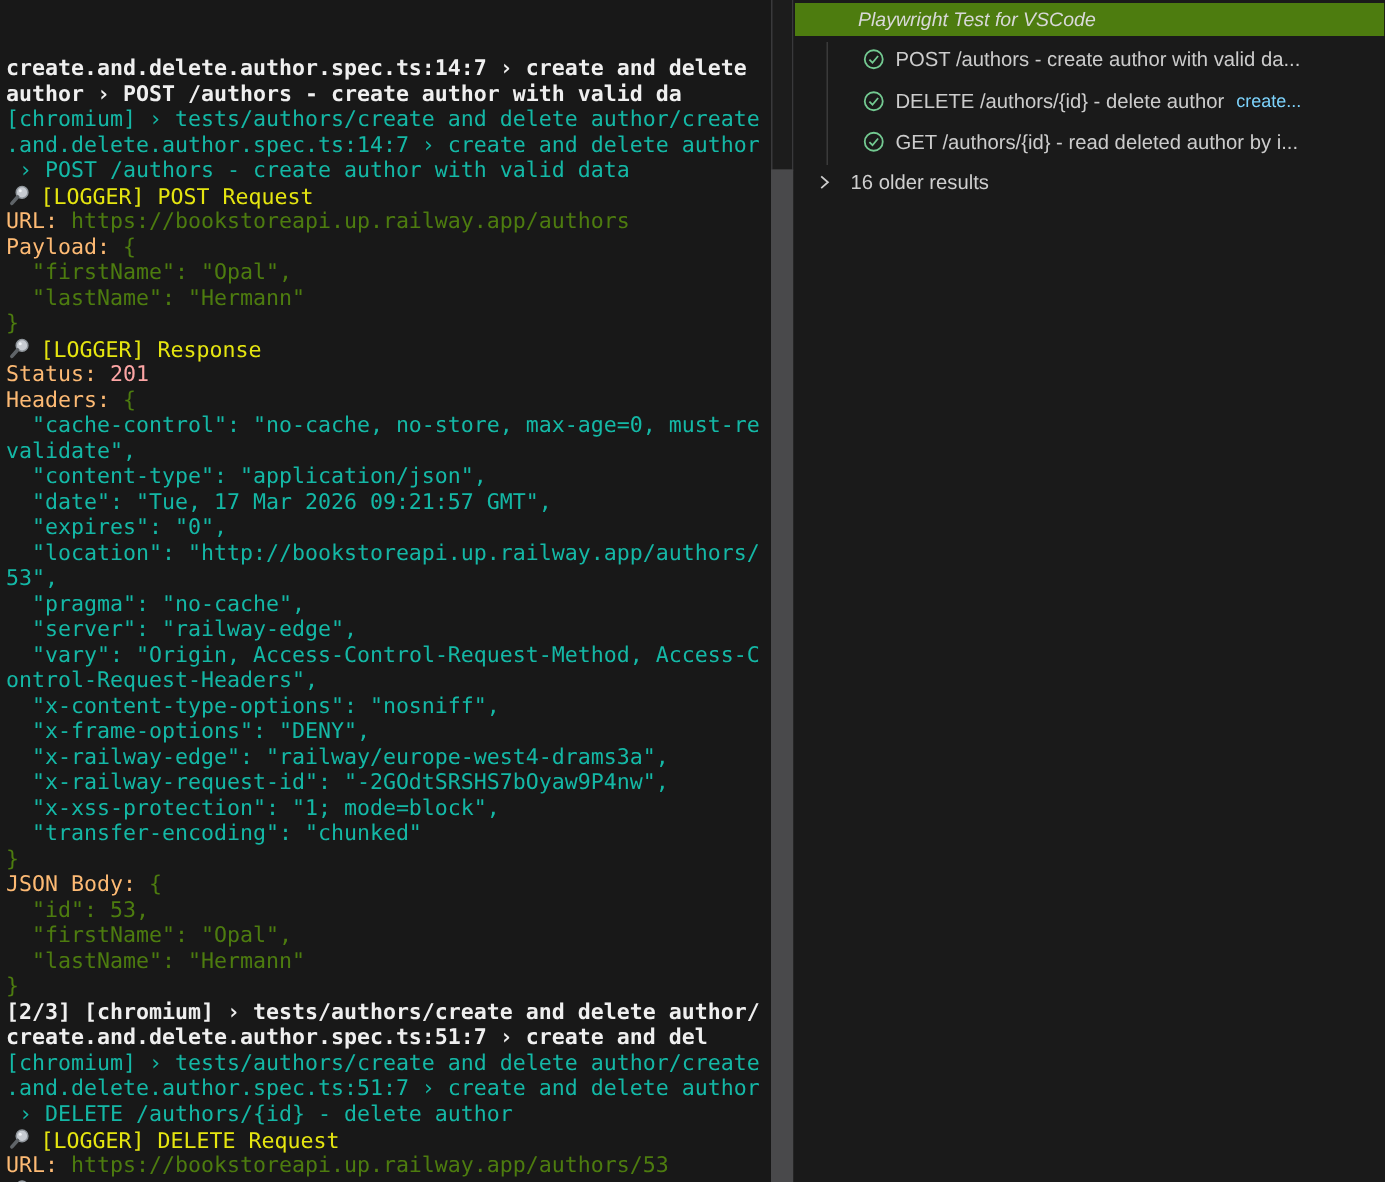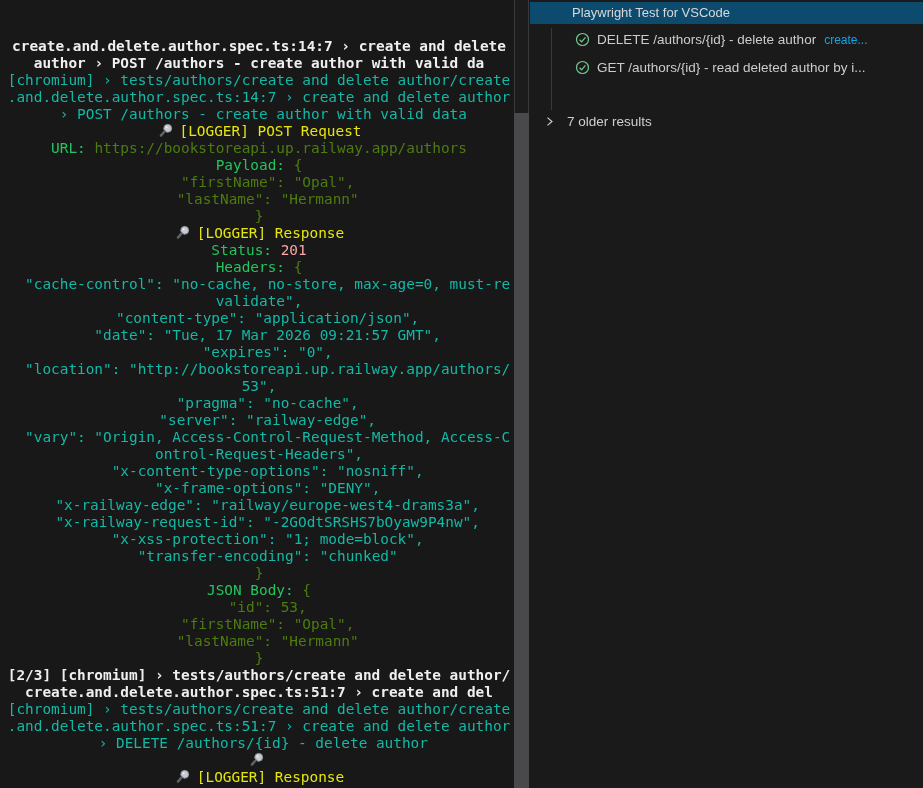--- a/index.html
+++ b/index.html
@@ -6,49 +6,49 @@
   .screen{position:relative;width:923px;height:788px;overflow:hidden;background:#181818;font-family:"Liberation Sans",sans-serif;}
 
   
   .terminal{
     position:absolute;left:0;top:0;width:514px;height:788px;
     background:#181818;overflow:hidden;box-sizing:border-box;
     padding:4px 0 0 4px;
     font-family:"DejaVu Sans Mono",monospace;
     font-size:14.4px;line-height:17px;white-space:pre;
   }
-  .tline{height:17px;overflow:hidden;text-align:center;}
+  .tline{height:17px;overflow:hidden;}
   .w{color:#4d7c0f}
   .b{color:#efefef;font-weight:bold}
   .g{color:#14b8a6}
   .y{color:#e5e510;font-weight:normal}
-  .c{color:#22c55e}
+  .c{color:#fdba74}
   .gr{color:#fca5a5}
   .u{}
   .mag{vertical-align:-2px;margin:0 7px 0 2px;}
 
   
   .sb{position:absolute;left:514px;top:0;width:15px;height:788px;background:#181818;}
   .sb-track{position:absolute;left:0;top:-2px;width:13px;height:114px;
     background:#1c1c1c;border:1px solid #39393b;}
   .sb-thumb{position:absolute;left:0;top:113px;width:15px;height:675px;background:#49494b;}
 
   
   .panel{position:absolute;left:529px;top:0;width:394px;height:788px;background:#1a1a1a;}
   .peek-header{
     position:absolute;left:1px;top:2px;width:393px;height:22px;line-height:22px;
-    background:#0c4a6e;color:#d8d8d8;font-size:13px;
-    padding-left:42px;box-sizing:border-box;white-space:nowrap;overflow:hidden;
+    background:#4d7c0f;color:#d8d8d8;font-size:13px;
+    padding-left:42px;box-sizing:border-box;white-space:nowrap;overflow:hidden;font-style:italic;
   }
   .indent-guide{position:absolute;left:22px;top:28px;width:1px;height:82px;background:#3a3a3a;}
   .results{position:absolute;left:0;top:26px;width:394px;}
   .rrow{display:flex;align-items:center;height:27.5px;padding-left:46px;
     color:#cccccc;font-size:13.5px;white-space:nowrap;overflow:hidden;}
   .rrow .ticon{flex:0 0 auto;width:15px;height:15px;margin-right:7px;}
-  .rdesc{color:#0ea5e9;font-size:12px;margin-left:8px;}
+  .rdesc{color:#7dd3fc;font-size:12px;margin-left:8px;}
   .older{position:absolute;left:0;top:109px;width:394px;height:25px;
     display:flex;align-items:center;padding-left:14px;
     color:#cfcfcf;font-size:13.5px;white-space:nowrap;}
   .older .chev{flex:0 0 auto;width:13px;height:13px;margin-right:11px;}
 </style>
 </head>
 <body>
 
 <div class="screen">
 
@@ -58,53 +58,60 @@
             <circle cx="7.5" cy="4.2" r="1" fill="#eef1f4"></circle>
             <line x1="5.7" y1="8.3" x2="1.9" y2="12.6" stroke="#5f6468" stroke-width="2.4" stroke-linecap="round"></line>
           </svg><span class="y">[LOGGER] POST Request</span></div><div class="tline"><span class="c">URL:</span><span class="w"> https://bookstoreapi.up.railway.app/authors</span></div><div class="tline"><span class="c">Payload:</span><span class="w"> {</span></div><div class="tline"><span class="w">  "firstName": "Opal",</span></div><div class="tline"><span class="w">  "lastName": "Hermann"</span></div><div class="tline"><span class="w">}</span></div><div class="tline"><svg class="mag" width="14" height="15" viewBox="0 0 14 15">
             <circle cx="8.7" cy="5.3" r="3.9" fill="#c7cbd1" stroke="#8f959b" stroke-width="1"></circle>
             <circle cx="7.5" cy="4.2" r="1" fill="#eef1f4"></circle>
             <line x1="5.7" y1="8.3" x2="1.9" y2="12.6" stroke="#5f6468" stroke-width="2.4" stroke-linecap="round"></line>
           </svg><span class="y">[LOGGER] Response</span></div><div class="tline"><span class="c">Status:</span><span class="gr"> 201</span></div><div class="tline"><span class="c">Headers:</span><span class="w"> {</span></div><div class="tline"><span class="g">  "cache-control": "no-cache, no-store, max-age=0, must-re</span></div><div class="tline"><span class="g">validate",</span></div><div class="tline"><span class="g">  "content-type": "application/json",</span></div><div class="tline"><span class="g">  "date": "Tue, 17 Mar 2026 09:21:57 GMT",</span></div><div class="tline"><span class="g">  "expires": "0",</span></div><div class="tline"><span class="g">  "location": "http://bookstoreapi.up.railway.app/authors/</span></div><div class="tline"><span class="g">53",</span></div><div class="tline"><span class="g">  "pragma": "no-cache",</span></div><div class="tline"><span class="g">  "server": "railway-edge",</span></div><div class="tline"><span class="g">  "vary": "</span><span class="g u">Origin</span><span class="g">, Access-Control-Request-Method, Access-C</span></div><div class="tline"><span class="g">ontrol-Request-Headers",</span></div><div class="tline"><span class="g">  "x-content-type-options": "nosniff",</span></div><div class="tline"><span class="g">  "x-frame-options": "DENY",</span></div><div class="tline"><span class="g">  "x-railway-edge": "railway/europe-west4-drams3a",</span></div><div class="tline"><span class="g">  "x-railway-request-id": "-2GOdtSRSHS7bOyaw9P4nw",</span></div><div class="tline"><span class="g">  "x-xss-protection": "1; mode=block",</span></div><div class="tline"><span class="g">  "transfer-encoding": "chunked"</span></div><div class="tline"><span class="w">}</span></div><div class="tline"><span class="c">JSON Body:</span><span class="w"> {</span></div><div class="tline"><span class="w">  "id": 53,</span></div><div class="tline"><span class="w">  "firstName": "Opal",</span></div><div class="tline"><span class="w">  "lastName": "Hermann"</span></div><div class="tline"><span class="w">}</span></div><div class="tline"><span class="b">[2/3] [chromium] › tests/authors/create and delete author/</span></div><div class="tline"><span class="b">create.and.delete.author.spec.ts:51:7 › create and del</span></div><div class="tline"><span class="g">[chromium] › tests/authors/create and delete author/create</span></div><div class="tline"><span class="g">.and.delete.author.spec.ts:51:7 › create and delete author</span></div><div class="tline"><span class="g"> › DELETE /authors/{id} - delete author</span></div><div class="tline"><svg class="mag" width="14" height="15" viewBox="0 0 14 15">
             <circle cx="8.7" cy="5.3" r="3.9" fill="#c7cbd1" stroke="#8f959b" stroke-width="1"></circle>
             <circle cx="7.5" cy="4.2" r="1" fill="#eef1f4"></circle>
             <line x1="5.7" y1="8.3" x2="1.9" y2="12.6" stroke="#5f6468" stroke-width="2.4" stroke-linecap="round"></line>
-          </svg></div><div class="tline"><svg class="mag" width="14" height="15" viewBox="0 0 14 15">
+          </svg><span class="y">[LOGGER] DELETE Request</span></div><div class="tline"><span class="c">URL:</span><span class="w"> https://bookstoreapi.up.railway.app/authors/53</span></div><div class="tline"><svg class="mag" width="14" height="15" viewBox="0 0 14 15">
             <circle cx="8.7" cy="5.3" r="3.9" fill="#c7cbd1" stroke="#8f959b" stroke-width="1"></circle>
             <circle cx="7.5" cy="4.2" r="1" fill="#eef1f4"></circle>
             <line x1="5.7" y1="8.3" x2="1.9" y2="12.6" stroke="#5f6468" stroke-width="2.4" stroke-linecap="round"></line>
           </svg><span class="y">[LOGGER] Response</span></div></div>
   </div>
 
   <div class="sb">
     <div class="sb-track"></div>
     <div class="sb-thumb"></div>
   </div>
 
   <div class="panel">
     <div class="peek-header">Playwright Test for VSCode</div>
     <div class="indent-guide"></div>
     <div class="results" id="results">
         <div class="rrow">
           <svg class="ticon" viewBox="0 0 16 16">
             <circle cx="8" cy="8" r="6.4" fill="none" stroke="#73c991" stroke-width="1.3"></circle>
             <path d="M4.9 8.3 L7.1 10.5 L11.1 5.7" fill="none" stroke="#73c991" stroke-width="1.3"></path>
           </svg>
+          <span>POST /authors - create author with valid da...</span>
+        </div>
+        <div class="rrow">
+          <svg class="ticon" viewBox="0 0 16 16">
+            <circle cx="8" cy="8" r="6.4" fill="none" stroke="#73c991" stroke-width="1.3"></circle>
+            <path d="M4.9 8.3 L7.1 10.5 L11.1 5.7" fill="none" stroke="#73c991" stroke-width="1.3"></path>
+          </svg>
           <span>DELETE /authors/{id} - delete author</span>
           <span class="rdesc">create...</span>
         </div>
         <div class="rrow">
           <svg class="ticon" viewBox="0 0 16 16">
             <circle cx="8" cy="8" r="6.4" fill="none" stroke="#73c991" stroke-width="1.3"></circle>
             <path d="M4.9 8.3 L7.1 10.5 L11.1 5.7" fill="none" stroke="#73c991" stroke-width="1.3"></path>
           </svg>
           <span>GET /authors/{id} - read deleted author by i...</span>
         </div>
       </div>
     <div class="older">
       <svg class="chev" viewBox="0 0 16 16">
         <path d="M5.5 3.2 L11 8 L5.5 12.8" fill="none" stroke="#cccccc" stroke-width="1.5"></path>
       </svg>
-      <span>7 older results</span>
+      <span>16 older results</span>
     </div>
   </div>
 
 </div>
 
 </body></html>

